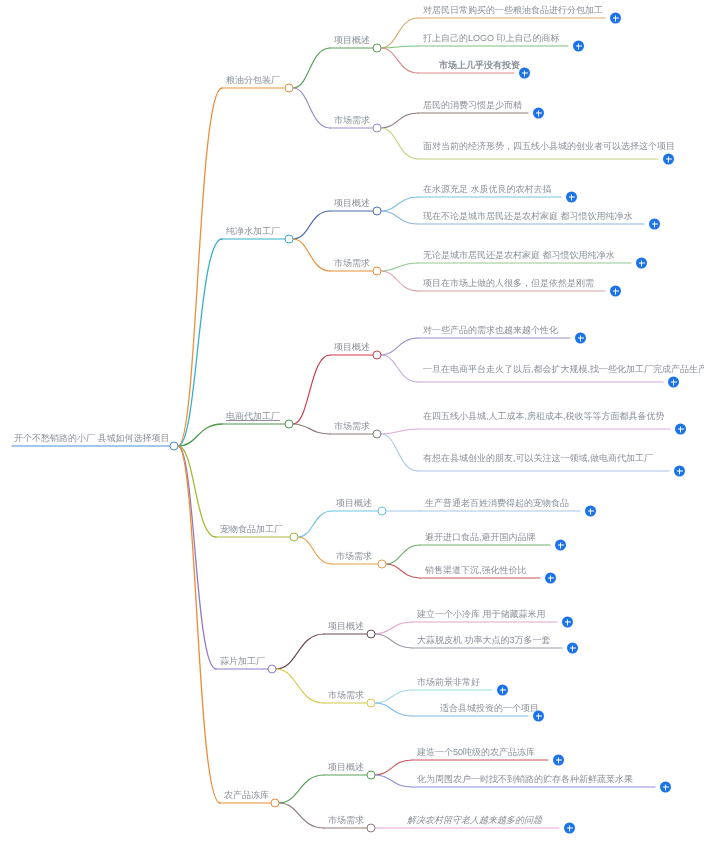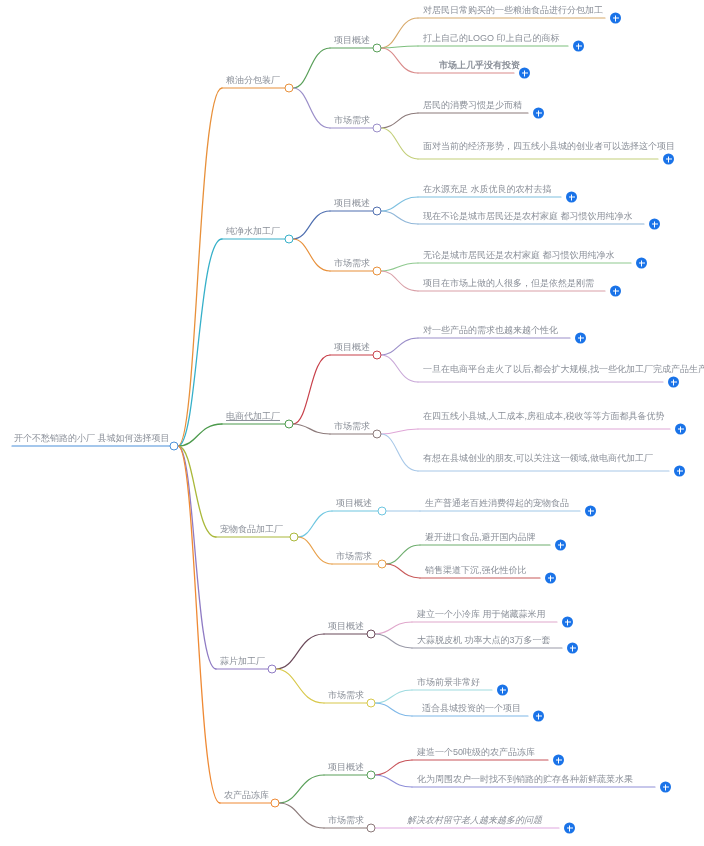--- a/index.html
+++ b/index.html
@@ -243,21 +243,21 @@
       </div>
       <div class="plus" style="left: 567px; top: 648px; background: rgb(26, 115, 232);"></div>
       <div class="dot" style="left: 371px; top: 703px; border-color: rgb(216, 200, 74);"></div>
       <div class="node " style="left: 326px; top: 696px;">
         <span class="txt">市场需求</span>
       </div>
       <div class="node leaf" style="left: 415px; top: 683px; width: 76px;">
         <span class="txt">市场前景非常好</span>
       </div>
       <div class="plus" style="left: 497px; top: 690px; background: rgb(26, 115, 232);"></div>
-      <div class="node leaf" style="left: 420px; top: 709px; width: 112px; font-family: Liberation Serif, serif;">
+      <div class="node leaf" style="left: 438px; top: 709px; width: 112px; font-family: Liberation Serif, serif;">
         <span class="txt">适合县城投资的一个项目</span>
       </div>
       <div class="plus" style="left: 533px; top: 716px; background: rgb(26, 115, 232);"></div>
       <div class="dot" style="left: 275px; top: 803px; border-color: rgb(239, 138, 53);"></div>
       <div class="node " style="left: 222px; top: 796px;">
         <span class="txt">农产品冻库</span>
       </div>
       <div class="dot" style="left: 371px; top: 775px; border-color: rgb(90, 160, 90);"></div>
       <div class="node " style="left: 326px; top: 768px;">
         <span class="txt">项目概述</span>

